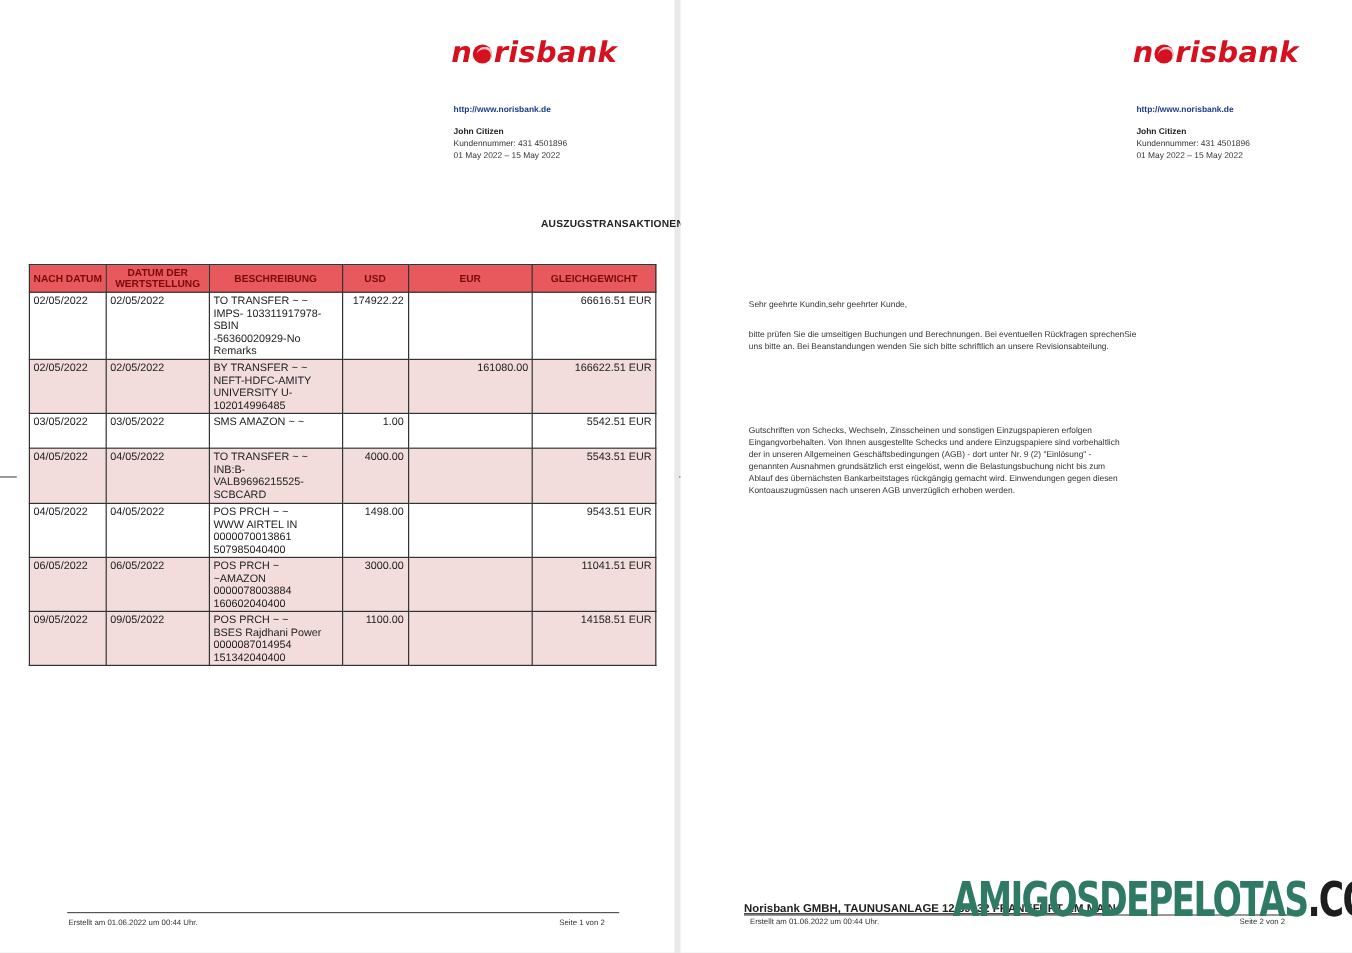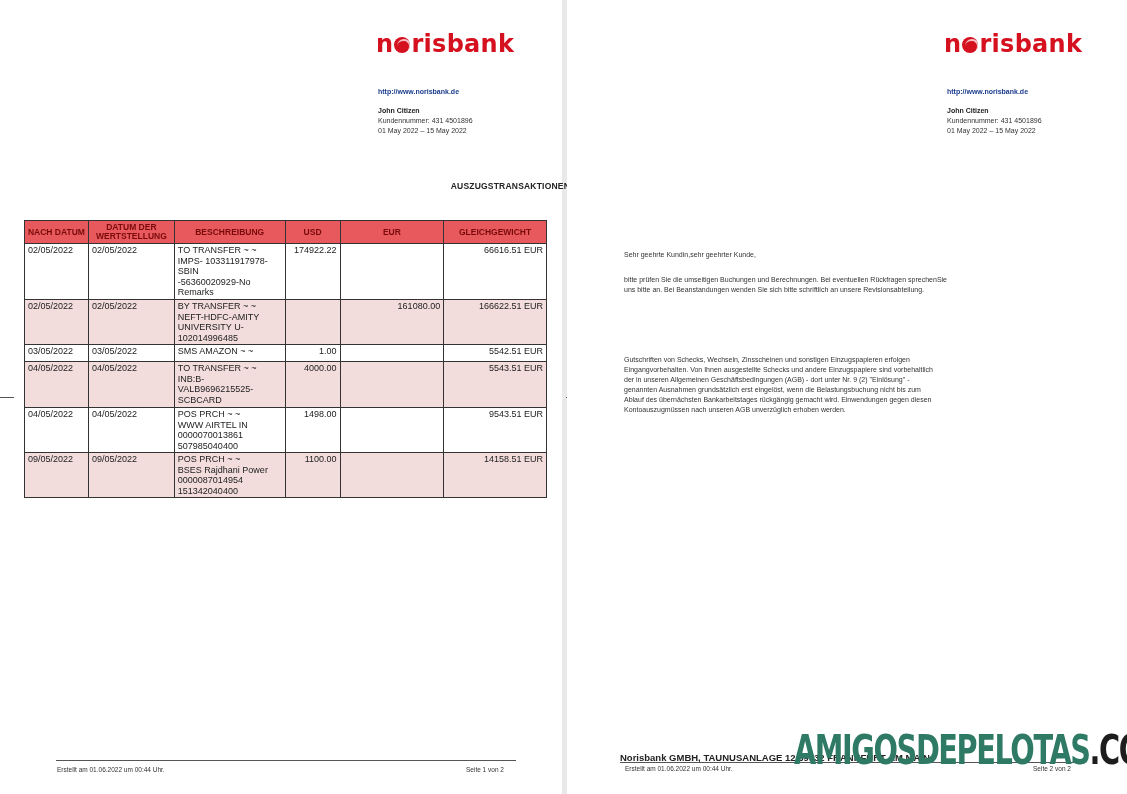--- a/index.html
+++ b/index.html
@@ -3,21 +3,21 @@
 <meta charset="utf-8">
 <style>
   * { box-sizing: border-box; margin: 0; padding: 0; }
   html, body { width: 1127px; height: 794px; overflow: hidden; background: #e9e9e9; font-family: "Liberation Sans", sans-serif; color: #222; }
   .viewer { position: relative; width: 1127px; height: 794px; background: #e9e9e9; }
   .page { position: absolute; top: 0; height: 794px; background: #fff; }
   #page1 { left: 0; width: 562px; }
   #page2 { left: 567px; width: 560px; }
   .sep-mark { position: absolute; height: 1px; background: #555; width: 14px; top: 397px; }
 
-  .logo { position: absolute; top: 30px; font-family: "DejaVu Sans", sans-serif; font-weight: bold; font-size: 24px; color: #d5101f; letter-spacing: 0.3px; }
+  .logo { position: absolute; top: 30px; font-family: "DejaVu Sans", sans-serif; font-weight: bold; font-size: 24px; color: #d5101f; letter-spacing: 0.3px; font-style: italic; }
   .logo .o { display: inline-block; width: 16px; height: 16px; border-radius: 50%; background: #d5101f; vertical-align: -1px; margin: 0 1px; position: relative; overflow: hidden; }
   .logo .o::after { content: ""; position: absolute; left: 3px; top: 2px; width: 12px; height: 12px; border-radius: 50%; border-top: 2px solid #fff; border-right: 2px solid #fff; opacity: 0.75; }
   .hdr { position: absolute; font-size: 7px; line-height: 10px; color: #333; }
   .hdr .url { color: #1a3c8c; font-weight: bold; margin-bottom: 9px; }
   .hdr .name { font-weight: bold; color: #222; }
 
   .title { position: absolute; top: 181px; left: 0; width: 562px; text-align: right; font-size: 8.5px; font-weight: bold; letter-spacing: 0.2px; }
   .title span { position: relative; left: 8px; }
 
   table.tx { position: absolute; left: 24px; top: 220px; width: 523px; border-collapse: collapse; font-size: 9px; border-radius: 19px; }
@@ -90,21 +90,21 @@
           <td>02/05/2022</td>
           <td>02/05/2022</td>
           <td class="desc">BY TRANSFER ~ ~
 NEFT-HDFC-AMITY
 UNIVERSITY U-
 102014996485</td>
           <td class="num"></td>
           <td class="num">161080.00</td>
           <td class="num">166622.51 EUR</td>
         </tr>
-        <tr style="height:17px">
+        <tr style="height:29px">
           <td>03/05/2022</td>
           <td>03/05/2022</td>
           <td class="desc">SMS AMAZON ~  ~</td>
           <td class="num">1.00</td>
           <td class="num"></td>
           <td class="num">5542.51  EUR</td>
         </tr>
         <tr class="alt" style="height:46px">
           <td>04/05/2022</td>
           <td>04/05/2022</td>
@@ -119,20 +119,31 @@
         <tr style="height:45px">
           <td>04/05/2022</td>
           <td>04/05/2022</td>
           <td class="desc">POS PRCH ~ ~
 WWW AIRTEL IN
 0000070013861
 507985040400</td>
           <td class="num">1498.00</td>
           <td class="num"></td>
           <td class="num">9543.51  EUR</td>
+        </tr>
+        <tr class="alt" style="height:45px">
+          <td>06/05/2022</td>
+          <td>06/05/2022</td>
+          <td class="desc">POS PRCH ~
+~AMAZON
+0000078003884
+160602040400</td>
+          <td class="num">3000.00</td>
+          <td class="num"></td>
+          <td class="num">11041.51  EUR</td>
         </tr>
         <tr class="alt" style="height:45px">
           <td>09/05/2022</td>
           <td>09/05/2022</td>
           <td class="desc">POS PRCH ~  ~
 BSES Rajdhani Power
 0000087014954
 151342040400</td>
           <td class="num">1100.00</td>
           <td class="num"></td>

